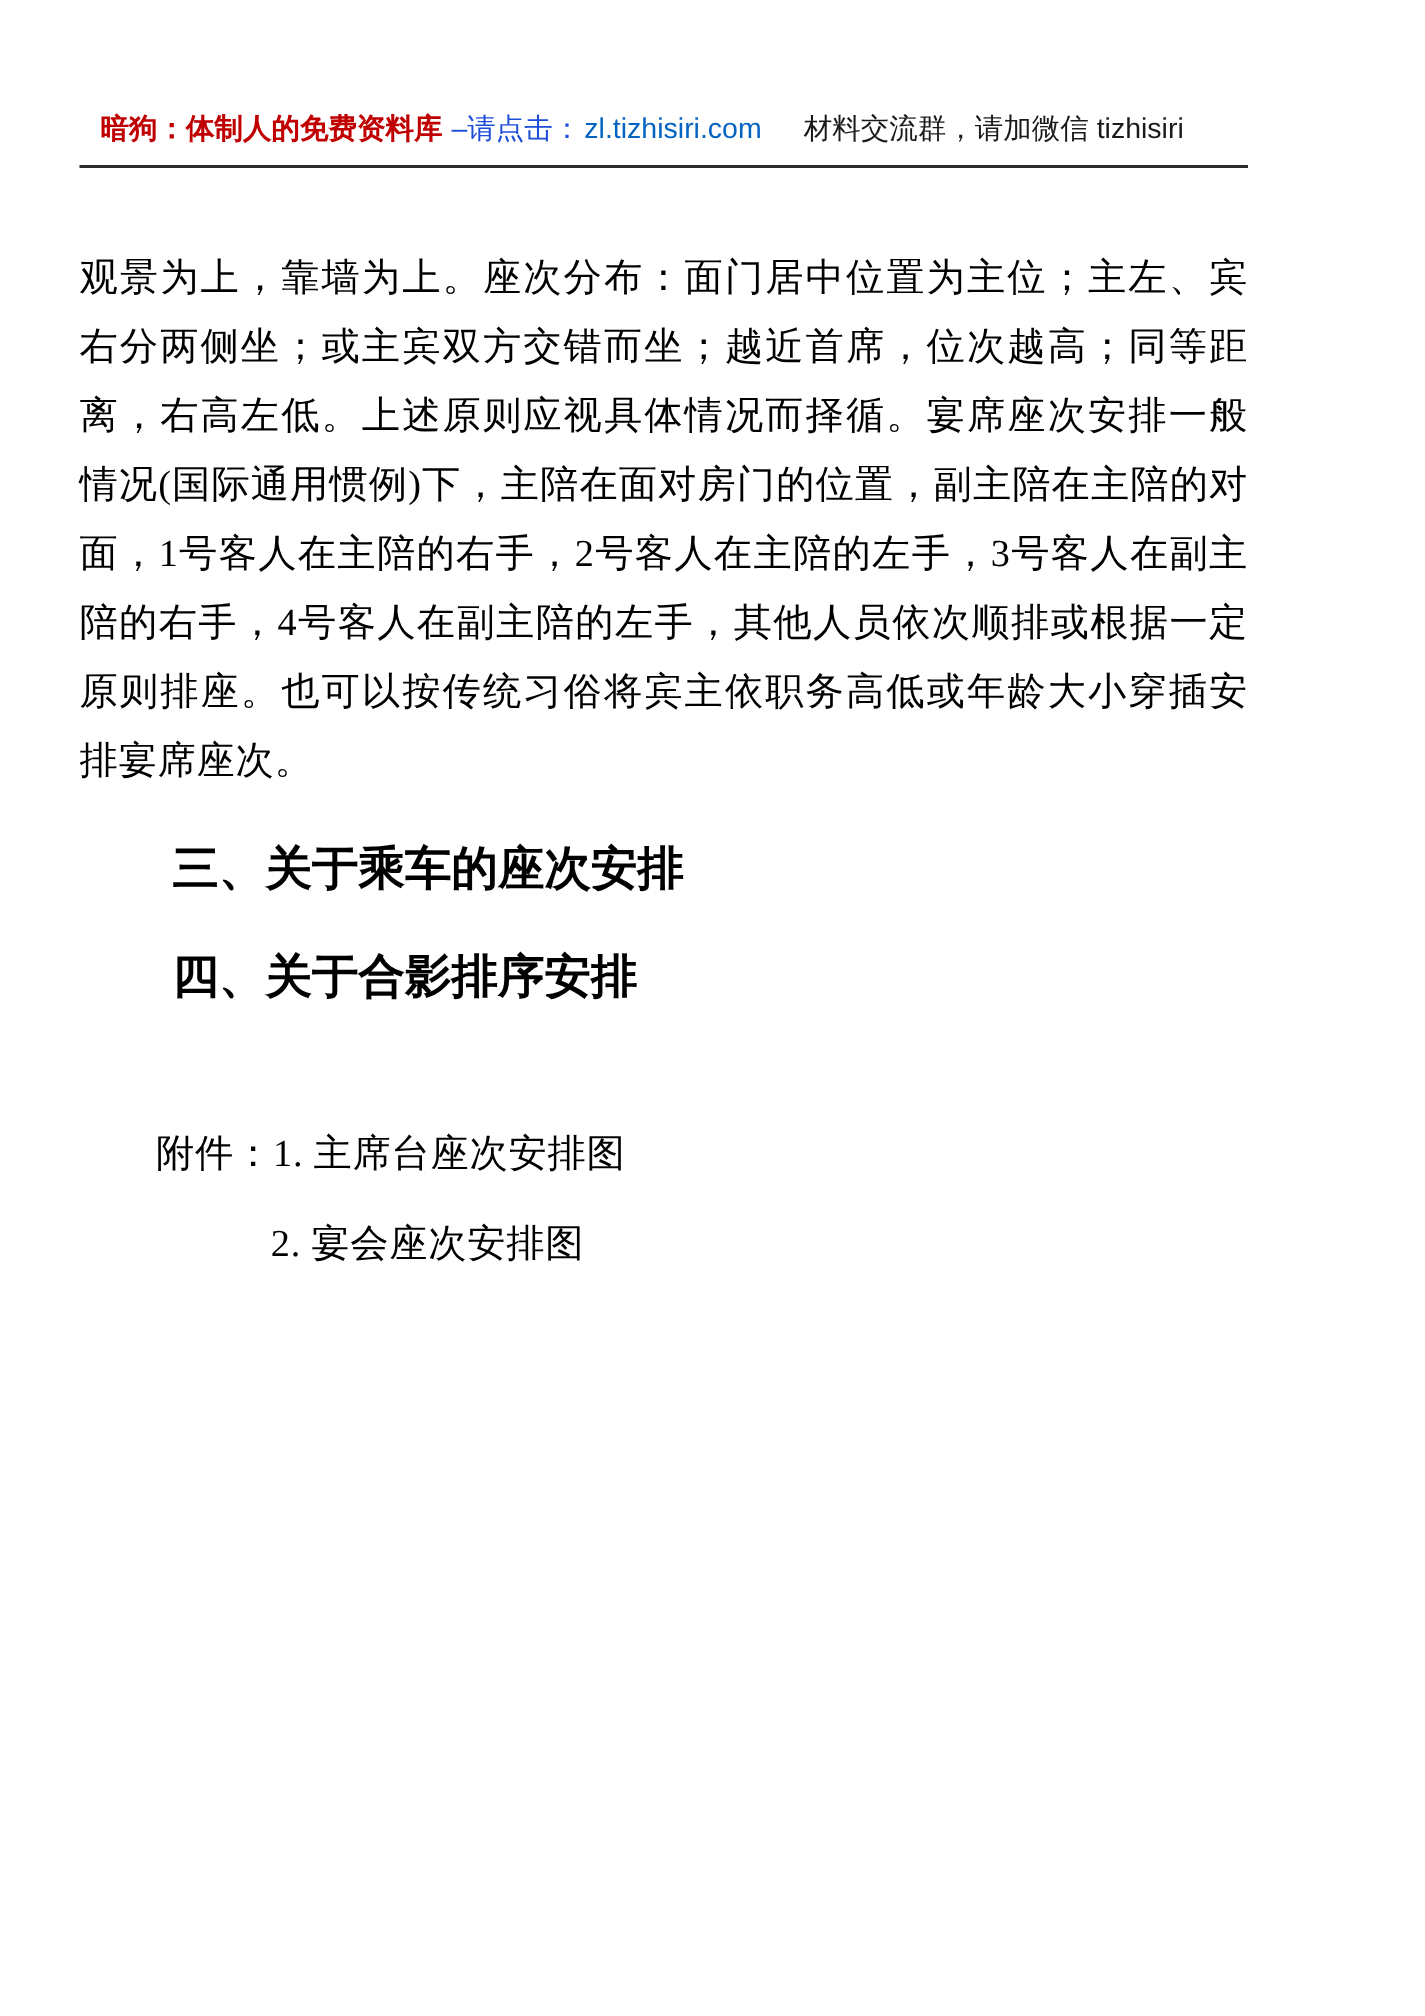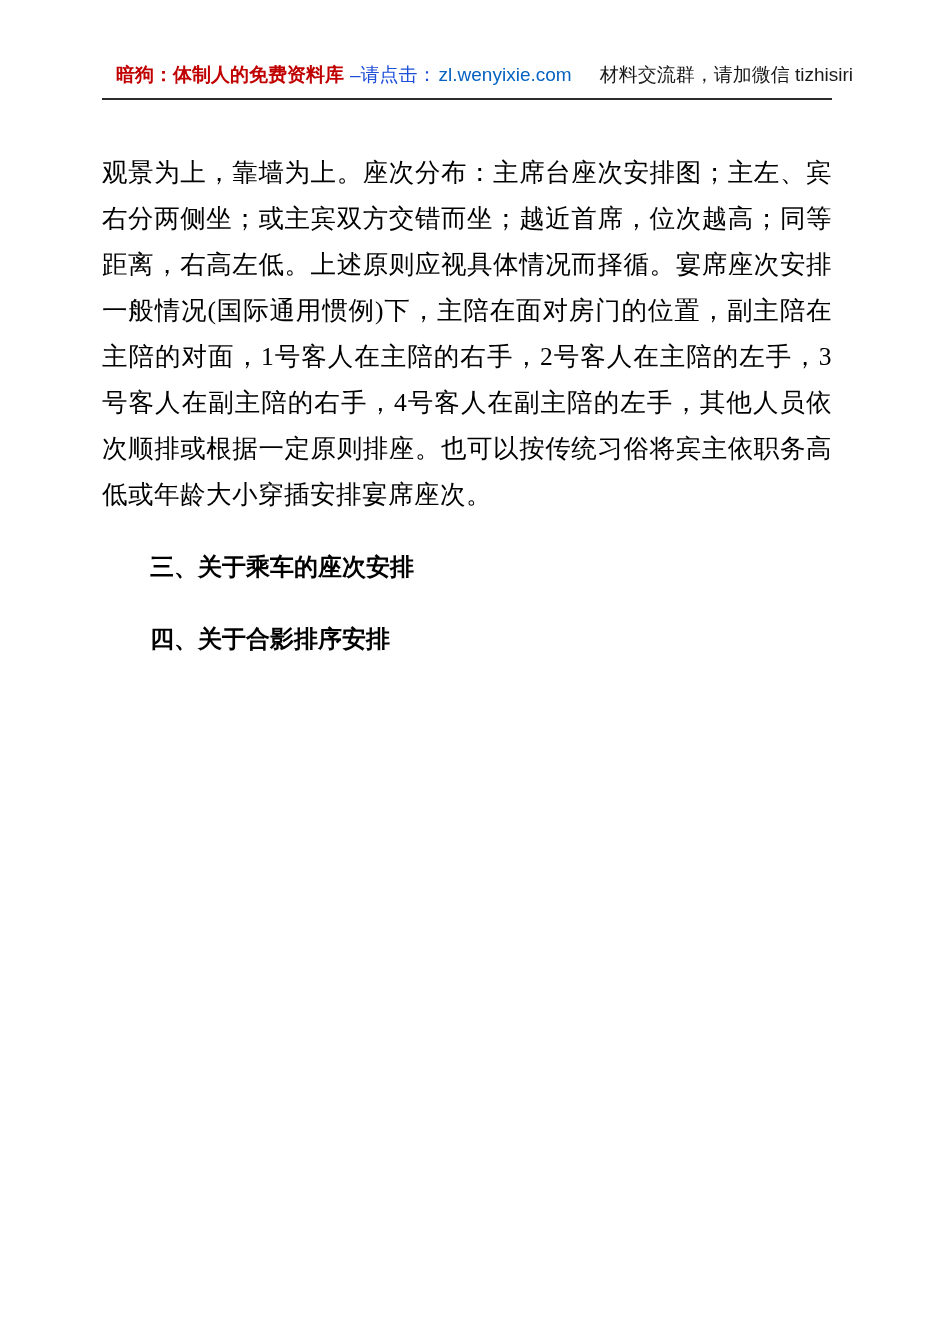--- a/index.html
+++ b/index.html
@@ -1,23 +1,23 @@
 <!DOCTYPE html>
 <html><head>
 <meta charset="utf-8">
 <style>
   * { margin:0; padding:0; box-sizing:border-box; }
   html,body { background:#ffffff; }
   .page {
     position:relative;
     width:950px;
     height:1008px;
-    margin:0 auto;
+    margin:12px auto;
     background:#ffffff;
-    padding:62px 118px 40px 102px;
+    padding:62px 118px 40px 53px;
     font-family:"Liberation Serif","DejaVu Serif",serif;
     color:#000000;
     overflow:hidden;
   }
   
   .hdr {
     display:flex;
     align-items:baseline;
     flex-wrap:nowrap;
     white-space:nowrap;
@@ -55,21 +55,21 @@
   
   .content { margin-top:50px; }
   .para {
     font-size:25.5px;
     line-height:46px;
     text-align:justify;
     letter-spacing:0.5px;
   }
   .para.indent { text-indent:2em; }
   .sec-heading {
-    font-size:24px;
+    font-size:31px;
     font-weight:bold;
     font-family:"Liberation Sans","DejaVu Sans",sans-serif;
     line-height:46px;
     text-indent:2em;
     margin-top:26px;
     margin-bottom:24px;
   }
   .attachments { margin-top:72px; }
   .attach-line {
     font-size:25.5px;
@@ -80,30 +80,34 @@
   .attach-line.second { text-indent:5em; margin-top:14px; }
 </style>
 </head>
 <body>
 
 <div class="page">
 
   <div class="hdr">
     <span class="brand">暗狗：体制人的免费资料库</span>
     <span class="prompt">–请点击：</span>
-    <a class="link" href="#">zl.wenyixie.com</a>
+    <a class="link" href="#">zl.tizhisiri.com</a>
     <span class="note">材料交流群，请加微信 tizhisiri</span>
   </div>
   <hr class="hdr-rule">
 
   <div class="content">
 
-    <p class="para">观景为上，靠墙为上。座次分布：主席台座次安排图；主左、宾右分两侧坐；或主宾双方交错而坐；越近首席，位次越高；同等距离，右高左低。上述原则应视具体情况而择循。宴席座次安排一般情况(国际通用惯例)下，主陪在面对房门的位置，副主陪在主陪的对面，1号客人在主陪的右手，2号客人在主陪的左手，3号客人在副主陪的右手，4号客人在副主陪的左手，其他人员依次顺排或根据一定原则排座。也可以按传统习俗将宾主依职务高低或年龄大小穿插安排宴席座次。</p>
+    <p class="para">观景为上，靠墙为上。座次分布：面门居中位置为主位；主左、宾右分两侧坐；或主宾双方交错而坐；越近首席，位次越高；同等距离，右高左低。上述原则应视具体情况而择循。宴席座次安排一般情况(国际通用惯例)下，主陪在面对房门的位置，副主陪在主陪的对面，1号客人在主陪的右手，2号客人在主陪的左手，3号客人在副主陪的右手，4号客人在副主陪的左手，其他人员依次顺排或根据一定原则排座。也可以按传统习俗将宾主依职务高低或年龄大小穿插安排宴席座次。</p>
 
     <h3 class="sec-heading">三、关于乘车的座次安排</h3>
 
 
     <h3 class="sec-heading">四、关于合影排序安排</h3>
 
 
+    <div class="attachments">
+      <p class="attach-line first">附件：1.  主席台座次安排图</p>
+      <p class="attach-line second">2.  宴会座次安排图</p>
+    </div>
 
   </div>
 </div>
 
 </body></html>

